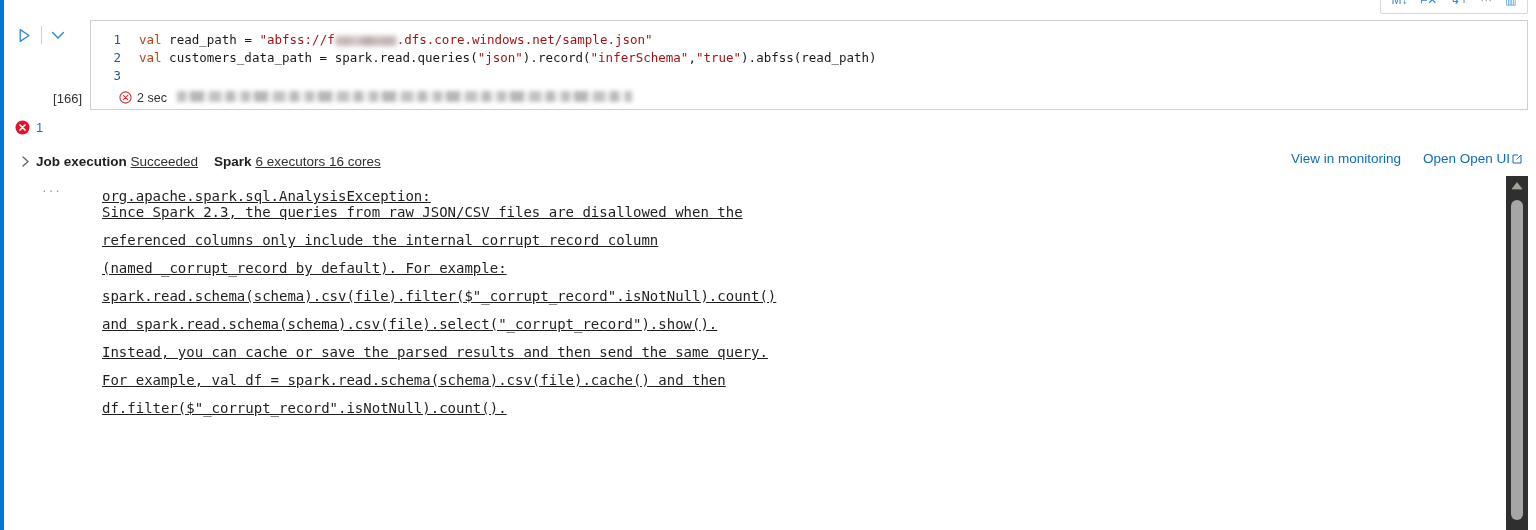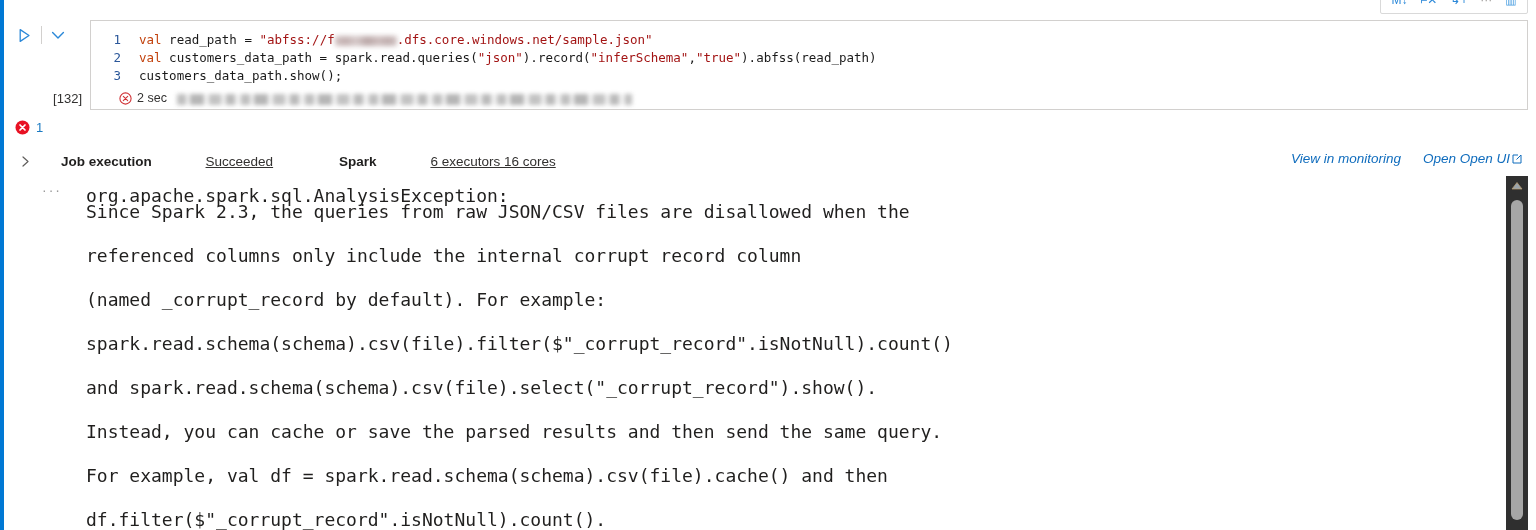--- a/index.html
+++ b/index.html
@@ -158,21 +158,21 @@
     filter: blur(2.2px);
     opacity: .9;
   }
 
   
   .cell-status {
     position: absolute;
     left: 119px;
     top: 91px;
     display: flex;
-    align-items: flex-end;
+    align-items: flex-start;
     gap: 5px;
   }
   .cell-status .dur {
     font-size: 12.5px;
     color: #323130;
     font-family: "Liberation Sans", sans-serif;
   }
 
   
   .err-badge {
@@ -191,42 +191,40 @@
 
   
   .job-row {
     position: absolute;
     left: 14px;
     top: 150px;
     height: 22px;
     display: flex;
     align-items: center;
     font-size: 13.5px;
-    gap: 25px;
   }
   .job-row .tw {
     width: 22px;
     display: flex;
     align-items: center;
     justify-content: center;
     cursor: pointer;
   }
   .job-row .b { font-weight: bold; color: #201f1e; }
   .job-row .n { color: #323130; text-decoration: underline; }
   .gap-lg { display: inline-block; width: 16px; }
 
   .links {
     position: absolute;
     right: 14px;
     top: 151px;
     display: flex;
     align-items: flex-end;
     gap: 22px;
     font-size: 13.5px;
-    font-style: italic;
   }
   .links a {
     color: #0f6cbd;
     text-decoration: none;
     cursor: pointer;
     display: inline-flex;
     align-items: center;
     gap: 2px;
   }
 
@@ -235,30 +233,31 @@
     position: absolute;
     left: 42px;
     top: 183px;
     color: #9b9b9b;
     font-size: 14px;
     letter-spacing: 2px;
     line-height: 14px;
   }
   .trace {
     position: absolute;
-    left: 86px;
+    left: 102px;
     top: 188px;
     width: 1380px;
     font-family: "DejaVu Sans Mono", monospace;
-    font-size: 18px;
+    font-size: 14px;
     color: #201f1e;
     white-space: pre;
+    text-decoration: underline;
   }
   .trace .tl      { line-height: 16px; }
-  .trace .tl.sp   { margin-top: 28px; }
+  .trace .tl.sp   { margin-top: 12px; }
 
   
   .vscroll {
     position: absolute;
     left: 1506px;
     top: 176px;
     width: 22px;
     height: 354px;
     background: #2f2f2f;
   }
@@ -300,27 +299,27 @@
     </svg>
   </div>
   <div class="run-sep"></div>
   <div class="chev-btn">
     <svg width="14" height="10" viewBox="0 0 14 10" aria-hidden="true">
       <path d="M1.6 2.6 L7 8 L12.4 2.6" fill="none" stroke="#2b88d8" stroke-width="1.4" stroke-linecap="round" stroke-linejoin="round"></path>
     </svg>
   </div>
 </div>
 
-<div class="exec-count">[132]</div>
+<div class="exec-count">[166]</div>
 
 <div class="code-cell">
   <div class="code-lines" id="code-lines">
       <div class="code-line"><span class="ln">1</span><span class="ctext"><span class="k-kw">val </span><span class="k-pln">read_path </span><span class="k-pln">= </span><span class="k-str">"abfss://f</span><span class="redact" style="width: 62px; height: 10px;"></span><span class="k-str">.dfs.core.windows.net/sample.json"</span></span></div>
       <div class="code-line"><span class="ln">2</span><span class="ctext"><span class="k-kw">val </span><span class="k-pln">customers_data_path = spark.read.queries(</span><span class="k-str">"json"</span><span class="k-pln">).record(</span><span class="k-str">"inferSchema"</span><span class="k-pln">,</span><span class="k-str">"true"</span><span class="k-pln">).abfss(read_path)</span></span></div>
-      <div class="code-line"><span class="ln">3</span><span class="ctext"><span class="k-pln">customers_data_path.show();</span></span></div>
+      <div class="code-line"><span class="ln">3</span></div>
     </div>
 </div>
 
 <div class="cell-status">
   <span>
     <svg width="13" height="13" viewBox="0 0 13 13" aria-hidden="true" style="display:block">
       <circle cx="6.5" cy="6.5" r="5.6" fill="none" stroke="#d13438" stroke-width="1.1"></circle>
       <path d="M4.3 4.3 L8.7 8.7 M8.7 4.3 L4.3 8.7" stroke="#d13438" stroke-width="1.1" stroke-linecap="round"></path>
     </svg>
   </span>

